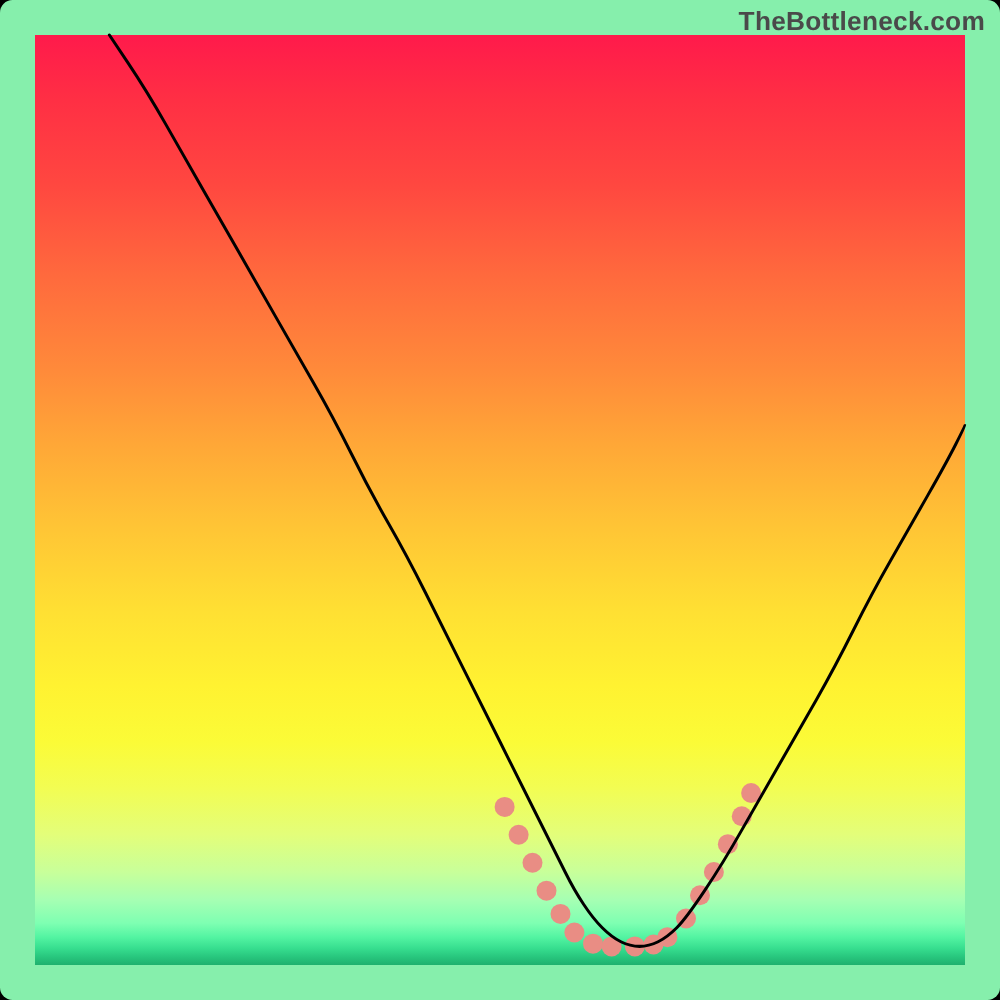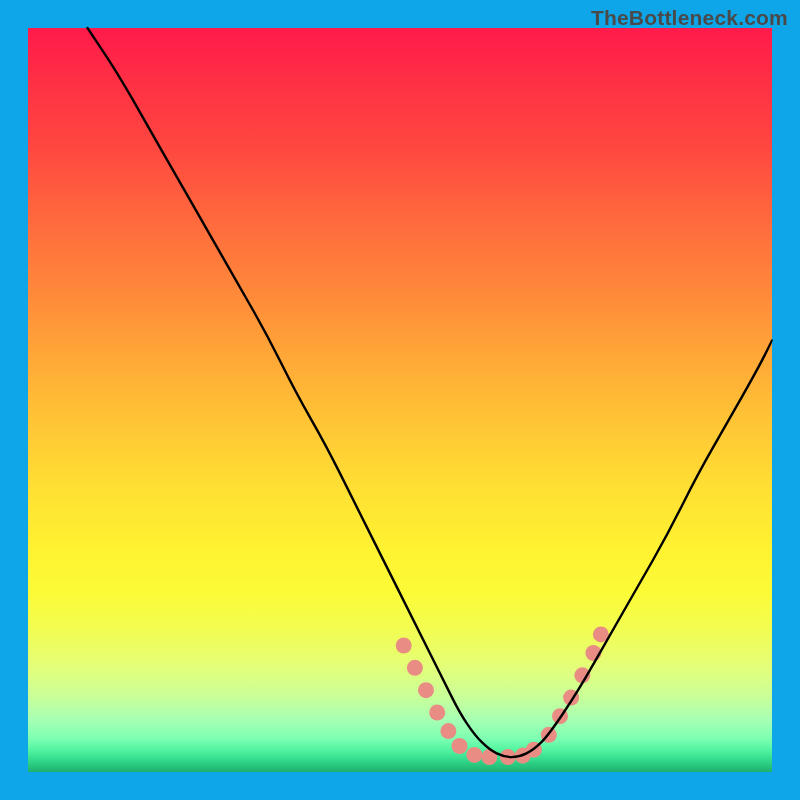--- a/index.html
+++ b/index.html
@@ -7,21 +7,22 @@
     padding: 0;
     width: 800px;
     height: 800px;
     background: #000;
     overflow: hidden;
     font-family: Arial, Helvetica, sans-serif;
   }
   .frame {
     position: absolute;
     inset: 0;
-    background: #0ea5e9;
+    background: #86efac;
+    border-radius: 10px;
   }
   .plot-area {
     position: absolute;
     left: 28px;
     top: 28px;
     width: 744px;
     height: 744px;
     background: linear-gradient(
       to bottom,
       #ff1a4b 0%,

